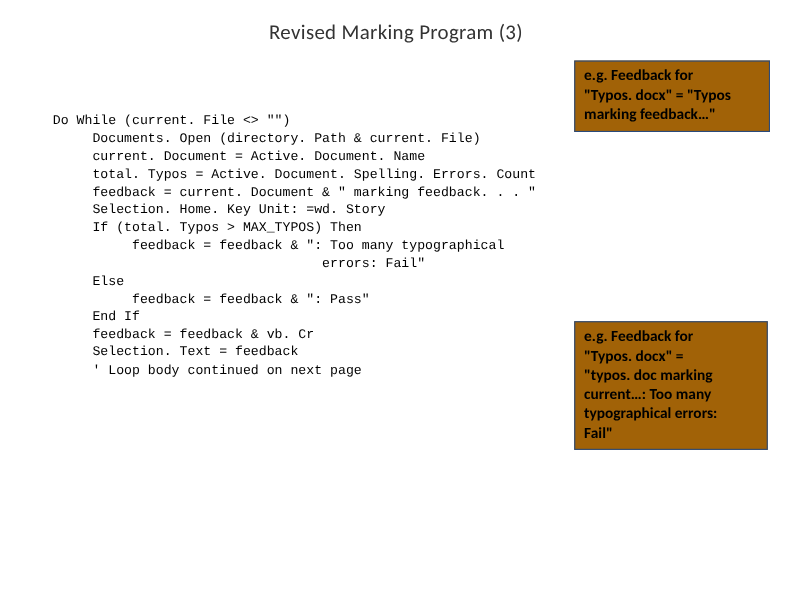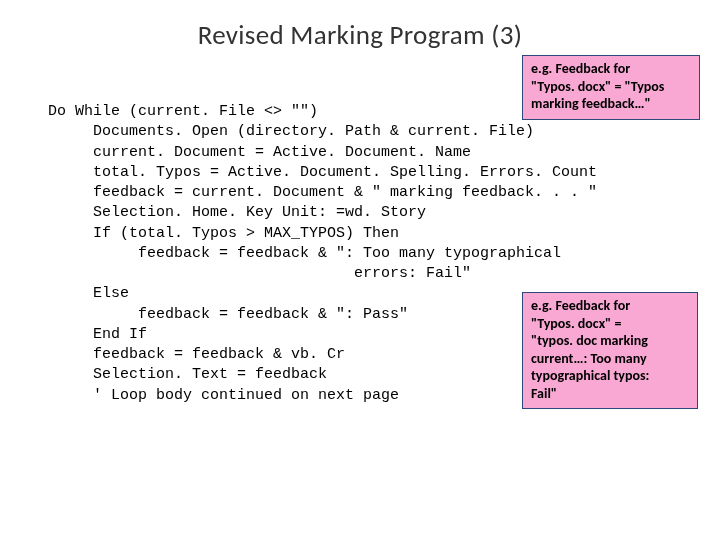--- a/index.html
+++ b/index.html
@@ -9,39 +9,39 @@
       background: #fff;
       font-family: "Segoe UI", Calibri, Arial, sans-serif;
       position: relative;
     }
     .title {
       position: absolute;
       top: 18px;
       left: 0;
       width: 100%;
       text-align: center;
-      font-size: 27px;
+      font-size: 19px;
       font-weight: 400;
       color: #333;
       letter-spacing: 0.3px;
     }
     .code {
       position: absolute;
       top: 102px;
       left: 48px;
       font-family: "Courier New", Courier, monospace;
-      font-size: 15px;
+      font-size: 12px;
       line-height: 1.35;
       white-space: pre;
       color: #000;
       font-weight: 500;
     }
     .annot {
       position: absolute;
-      background: #f9a8d4;
+      background: #a16207;
       border: 1.5px solid #2a4a7a;
       padding: 4px 8px 6px 8px;
       font-family: "Segoe UI", Calibri, Arial, sans-serif;
       font-size: 14px;
       line-height: 1.25;
       color: #000;
       min-width: 170px;
     }
     .annot b { font-weight: 700; }
     .annot1 { top: 55px; right: 20px; width: 178px; }
@@ -72,15 +72,15 @@
   <b><span>e.g. Feedback for</span></b><br>
   <b><span>"Typos. docx" = "Typos</span></b><br>
   <b><span>marking feedback…"</span></b>
 </div>
 
 <div class="annot annot2">
   <b><span>e.g. Feedback for</span></b><br>
   <b><span>"Typos. docx" =</span></b><br>
   <b><span>"typos. doc marking</span></b><br>
   <b><span>current…: Too many</span></b><br>
-  <b><span>typographical typos:</span></b><br>
+  <b><span>typographical errors:</span></b><br>
   <b><span>Fail"</span></b>
 </div>
 
 </body></html>

